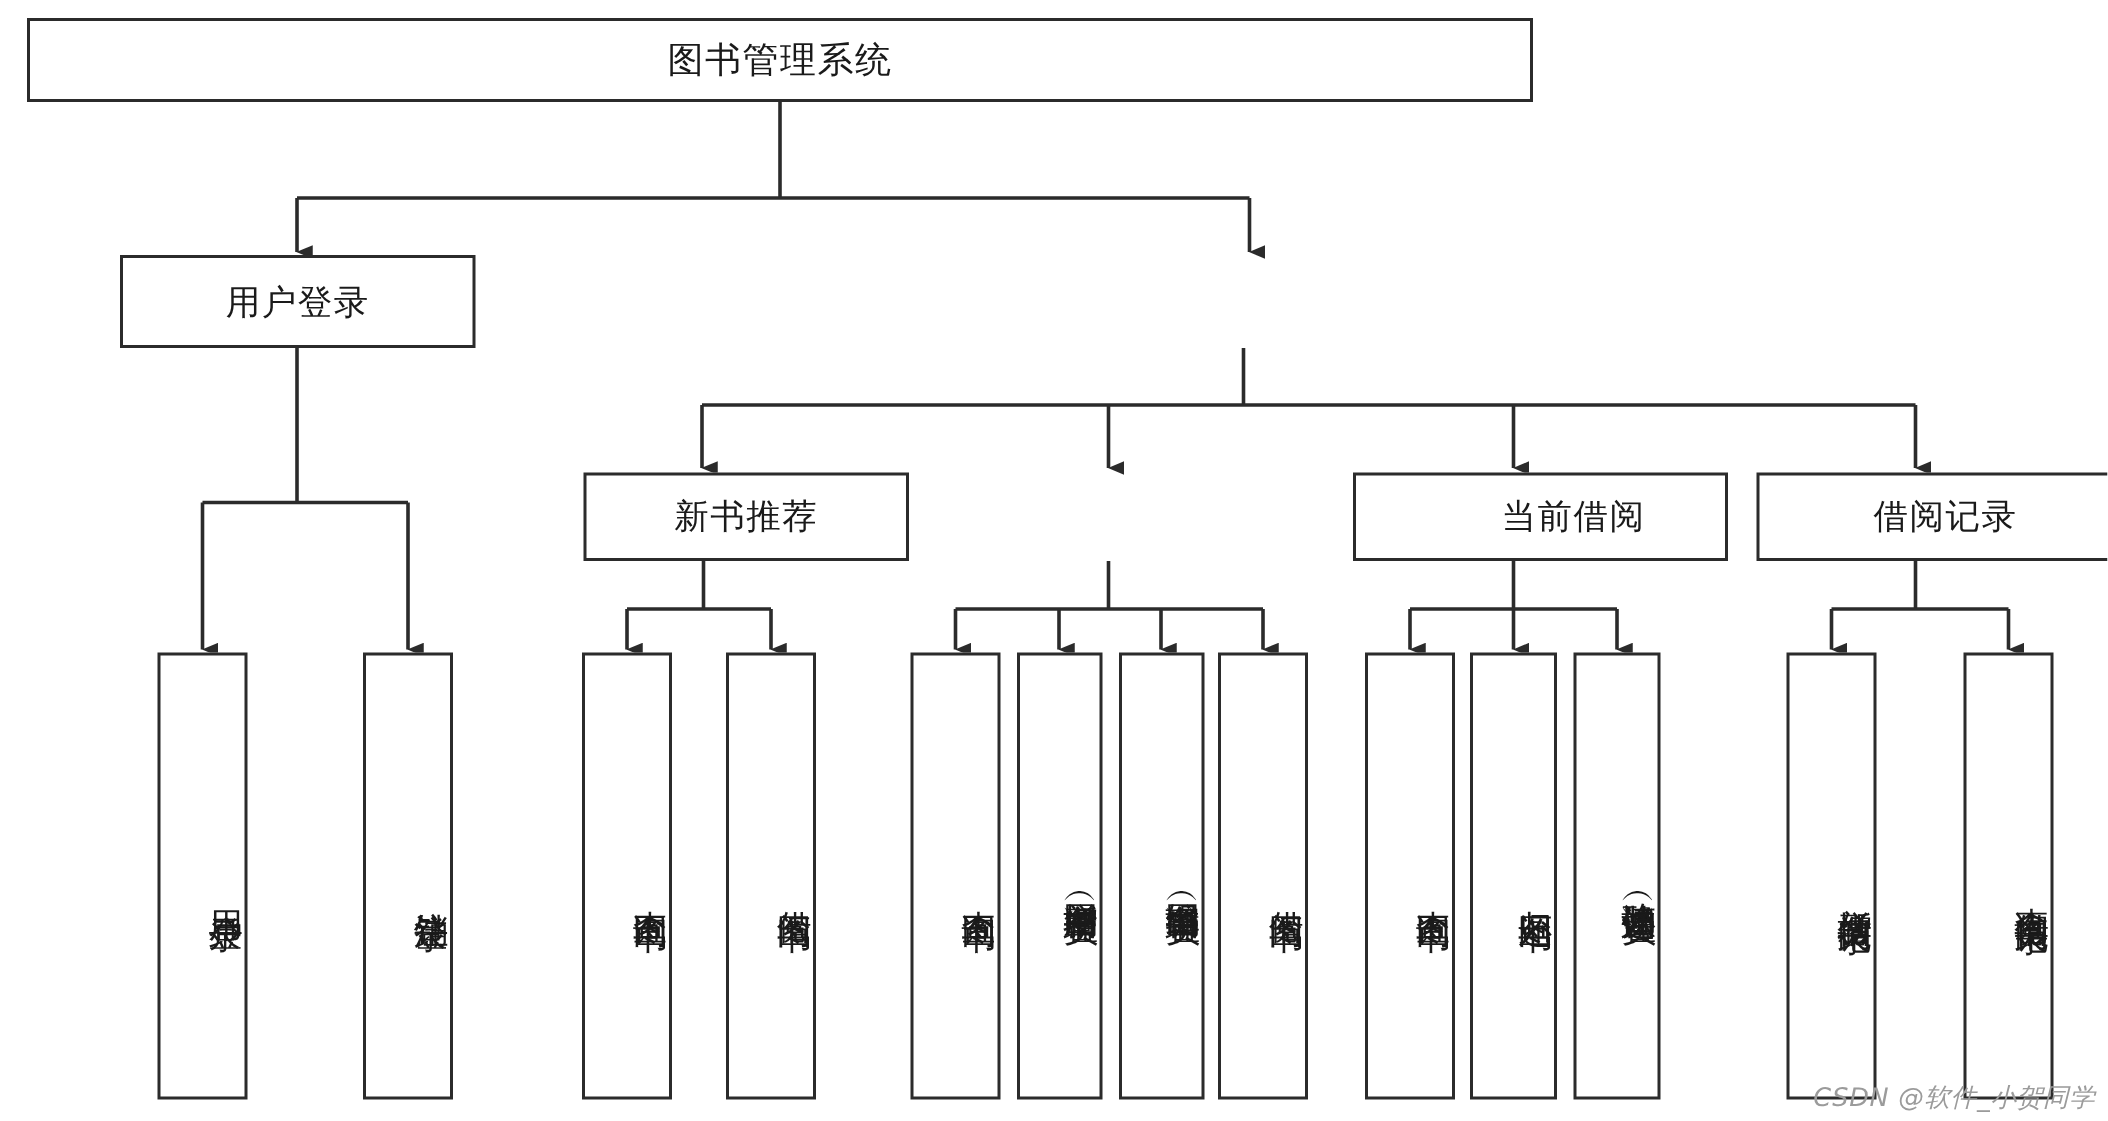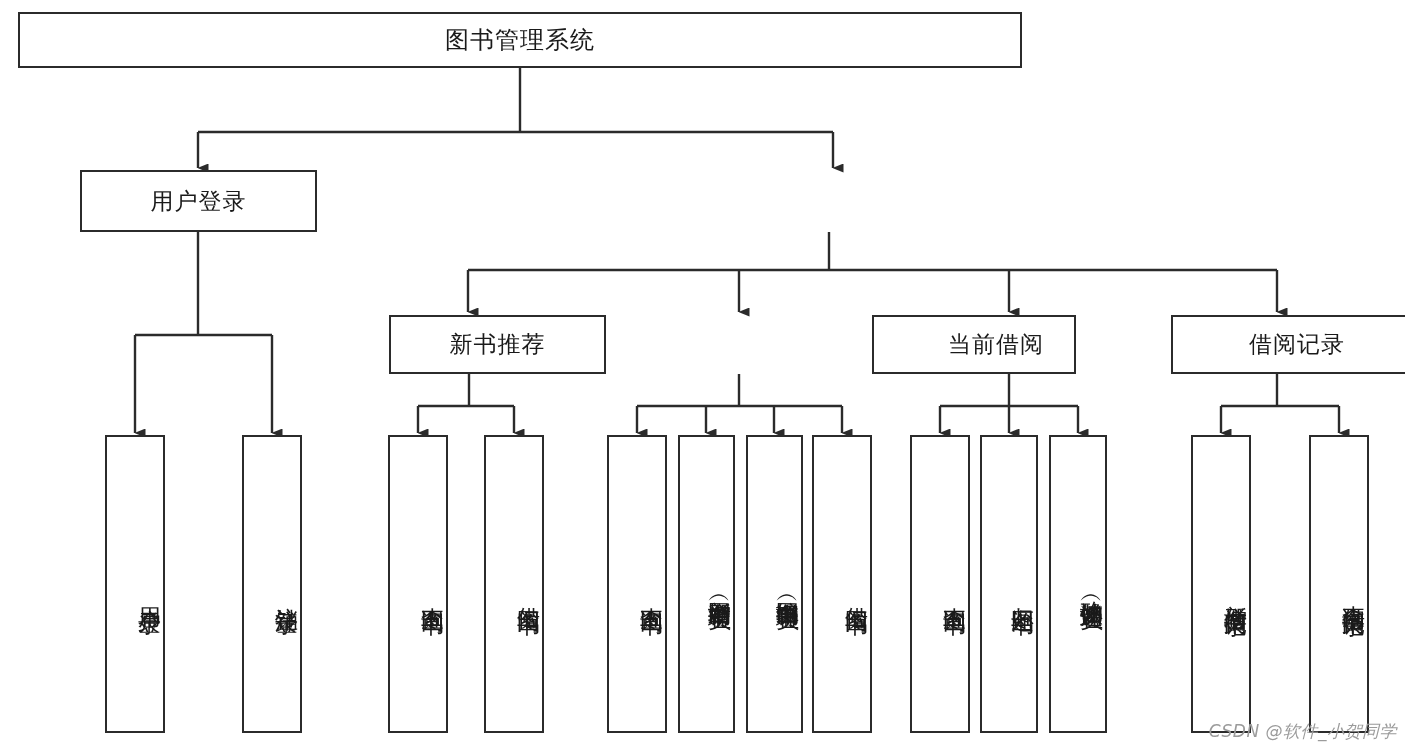--- a/index.html
+++ b/index.html
@@ -127,21 +127,21 @@
     <span>图书管理系统</span>
   </div>
 
   <div class="node horiz" style="left:80px; top:170px; width:237px; height:62px;">
     <span>用户登录</span>
   </div>
 
   <div class="node horiz" style="left:361px; top:315px; width:217px; height:59px;margin-left:28px;">
     <span>新书推荐</span>
   </div>
-  <div class="node horiz" style="left:872px; top:315px; width:204px; height:59px;padding-left:44px;">
+  <div class="node horiz" style="left:902px; top:315px; width:250px; height:59px;padding-left:44px;">
     <span>当前借阅</span>
   </div>
   <div class="node horiz" style="left:1171px; top:315px; width:252px; height:59px;">
     <span>借阅记录</span>
   </div>
 
   <div class="node vert" style="left:105px; top:435px; width:60px; height:298px;">
     <span>用户登录</span>
   </div>
   <div class="node vert" style="left:242px; top:435px; width:60px; height:298px;">

